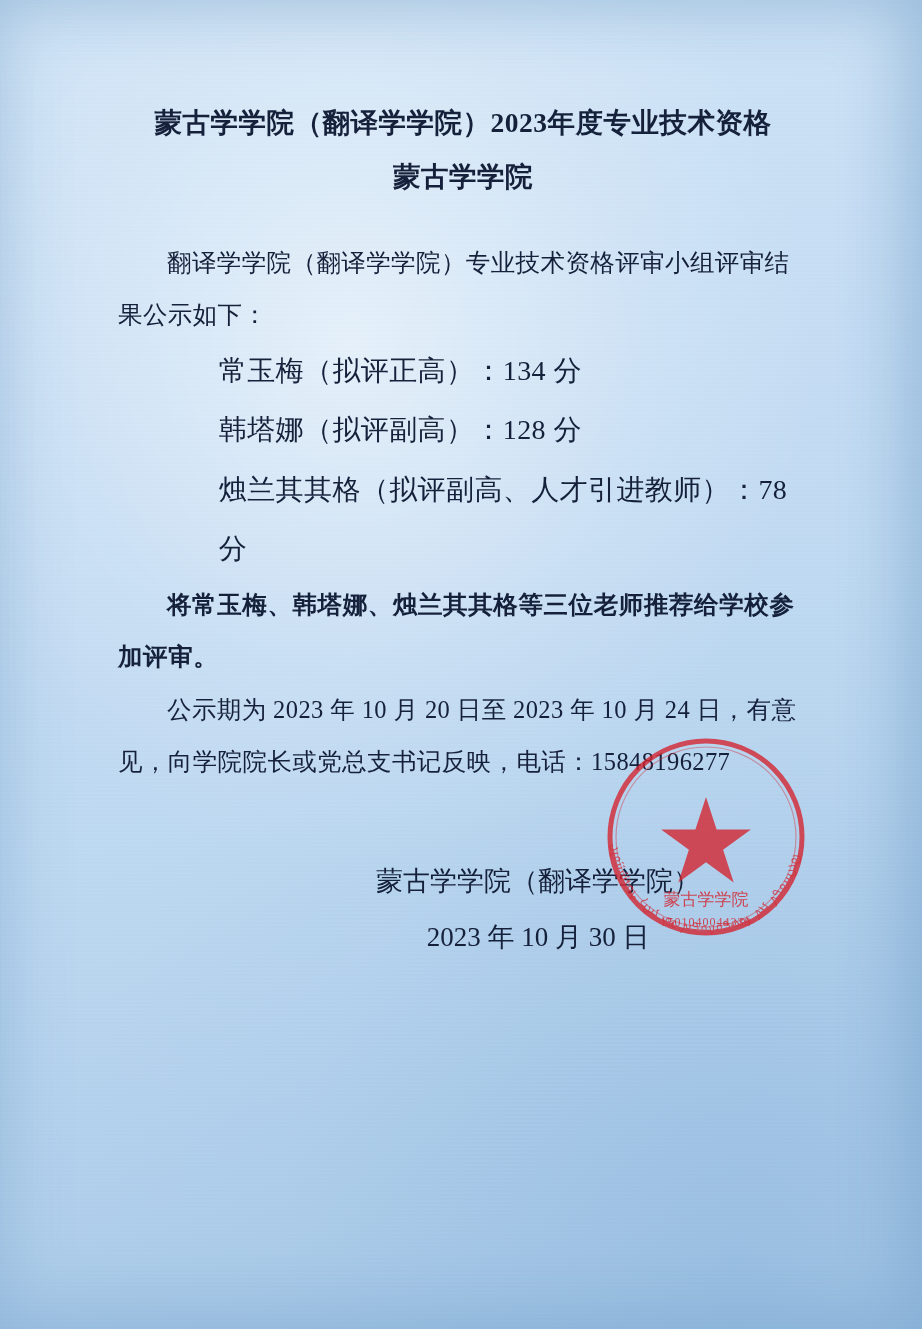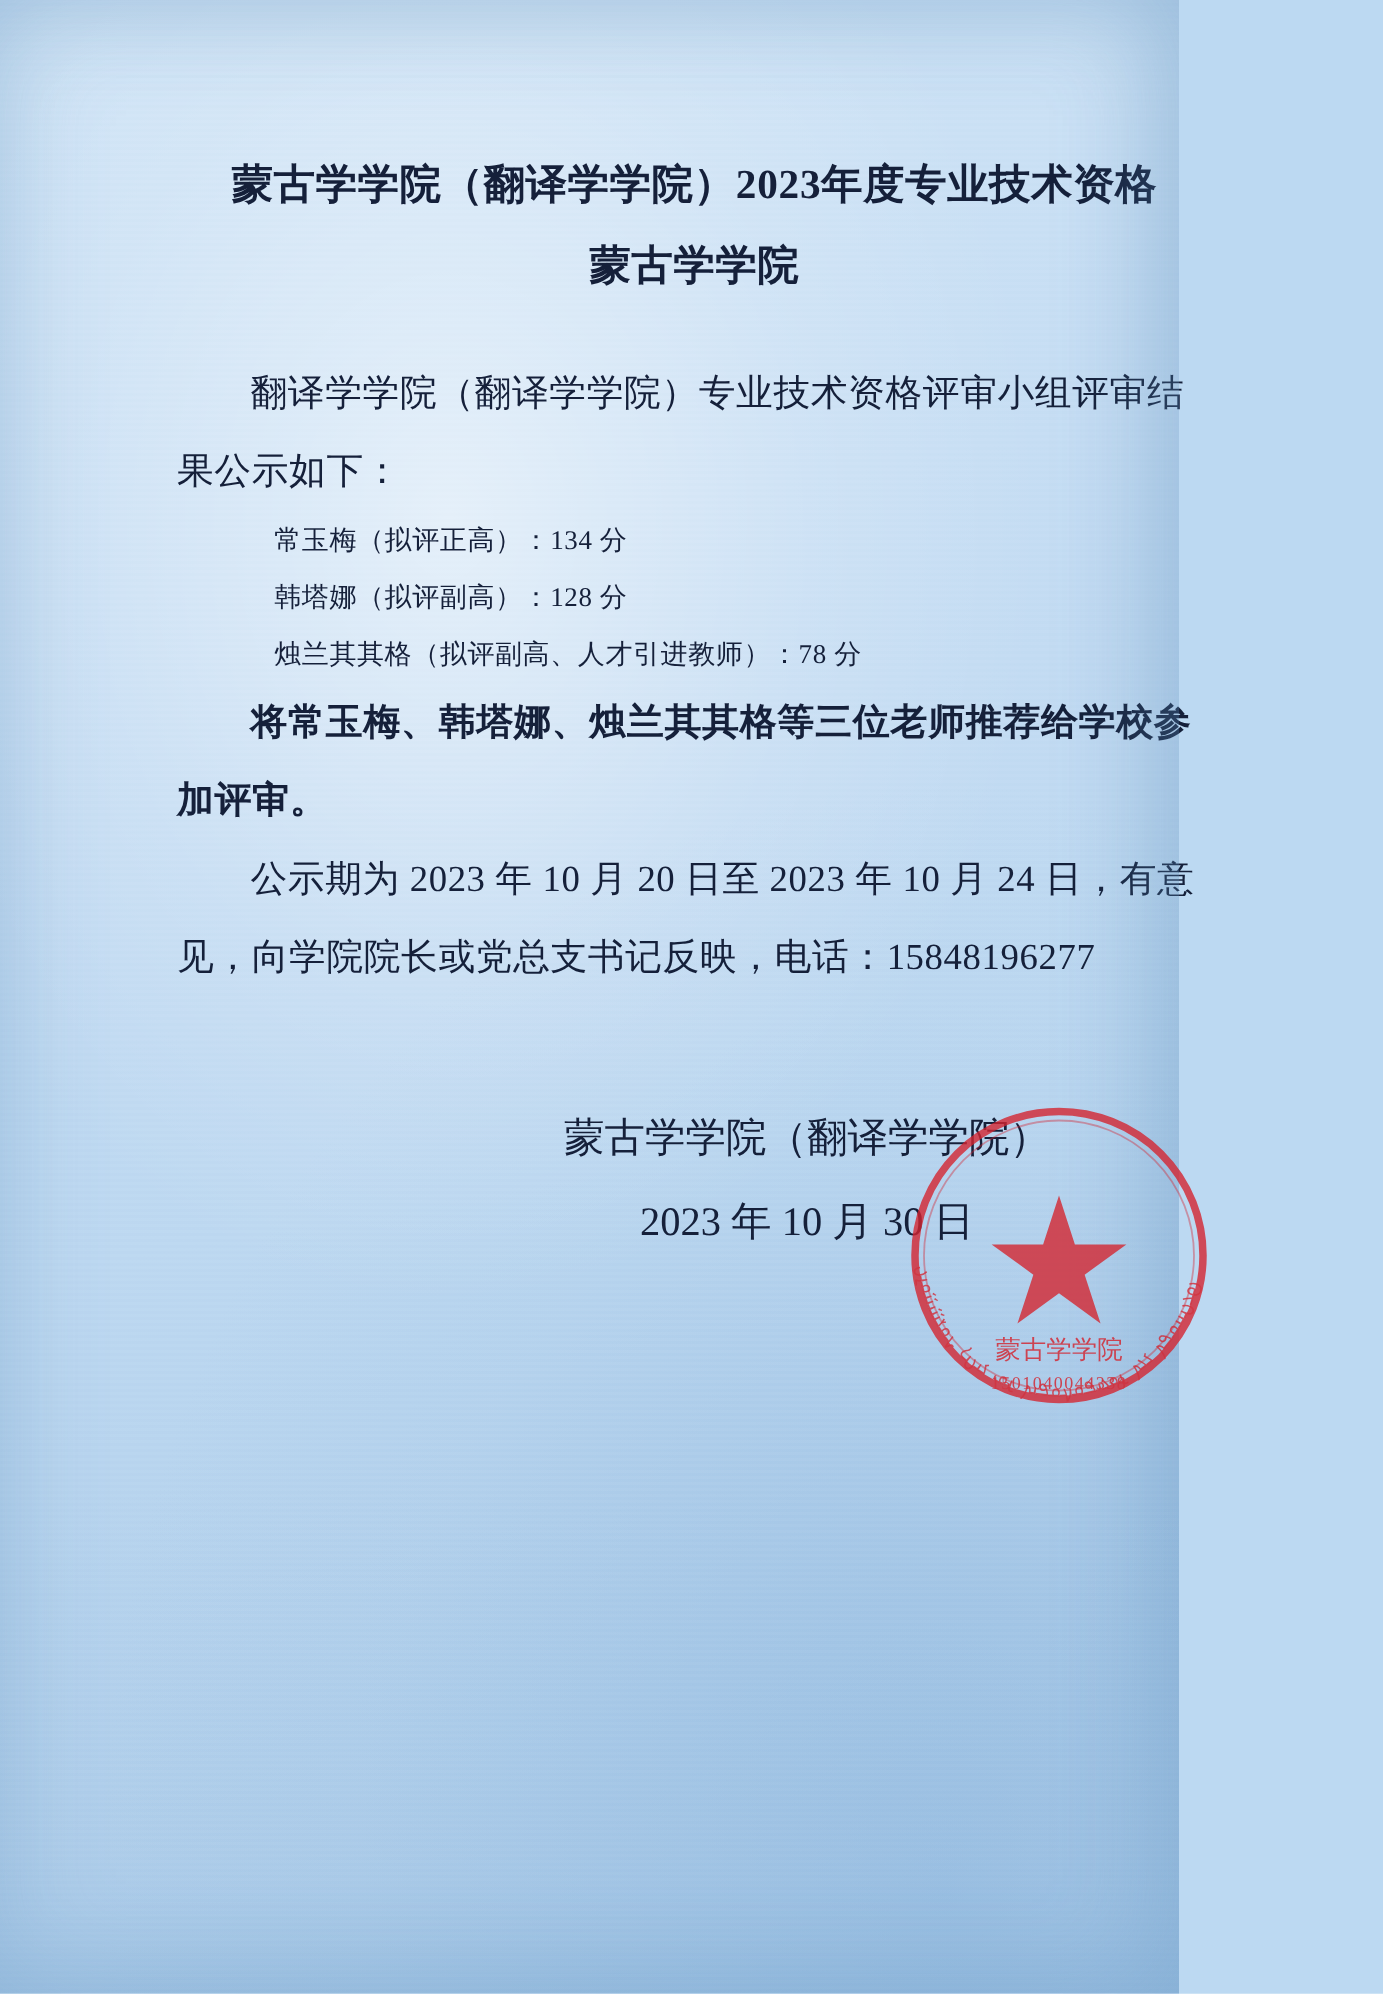--- a/index.html
+++ b/index.html
@@ -10,21 +10,21 @@
     width: 922px;
     height: 1329px;
     font-family: "Liberation Serif", "DejaVu Serif", serif;
     background: #bcd9f2;
     overflow: hidden;
   }
 
   
   .page {
     position: relative;
-    width: 786px;
+    width: 922px;
     height: 1329px;
     background:
       radial-gradient(ellipse 70% 55% at 38% 26%, rgba(255,255,255,0.55) 0%, rgba(255,255,255,0.15) 45%, rgba(255,255,255,0) 72%),
       radial-gradient(ellipse 90% 70% at 80% 95%, rgba(120,168,214,0.40) 0%, rgba(150,190,225,0.12) 55%, rgba(255,255,255,0) 80%),
       linear-gradient(170deg, #cfe4f6 0%, #c6def4 28%, #bdd8f1 58%, #b2d0ec 82%, #a9c8e7 100%);
     box-sizing: border-box;
   }
   .grain {
     position: absolute;
     inset: 0;
@@ -75,21 +75,21 @@
     text-indent: 0;
   }
   .list {
     margin: 0;
     padding: 0;
     list-style: none;
   }
   .list li {
     margin: 0;
     padding-left: 3.6em;
-    font-size: 18px;
+    font-size: 28px;
     line-height: 2.12;
   }
   .recommend {
     font-weight: bold;
     letter-spacing: 0.6px;
   }
   .notice {
     margin-top: 2px;
   }
   .phone-line {

